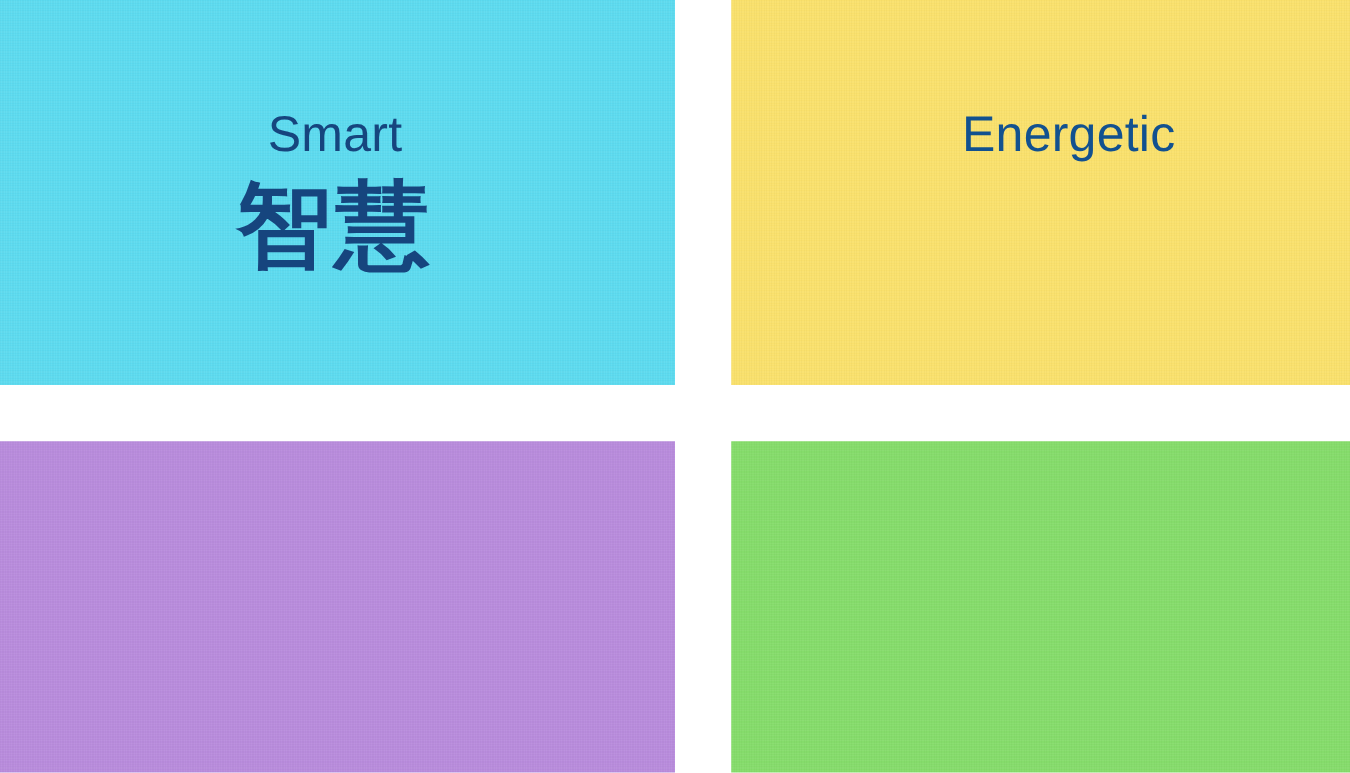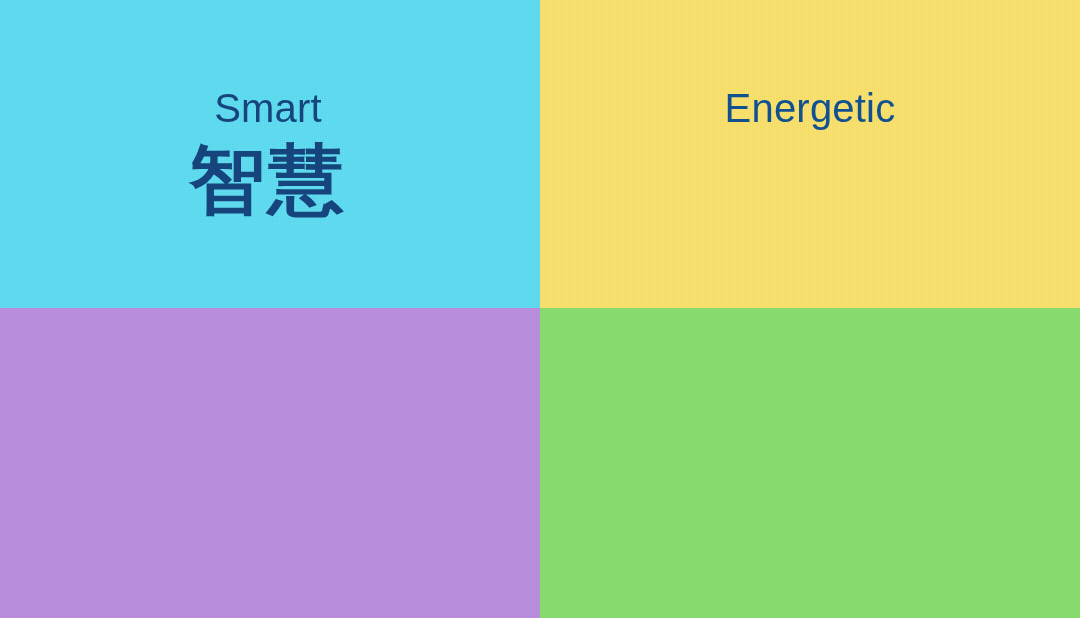--- a/index.html
+++ b/index.html
@@ -18,20 +18,21 @@
     height: 618px;
     overflow: hidden;
   }
 
   .grid {
     position: absolute;
     inset: 0;
     display: grid;
     grid-template-columns: 540px 540px;
     grid-template-rows: 308px 310px;
+    gap: 45px;
   }
 
   .quadrant {
     position: relative;
     overflow: hidden;
   }
 
   
   .quadrant::after {
     content: "";

